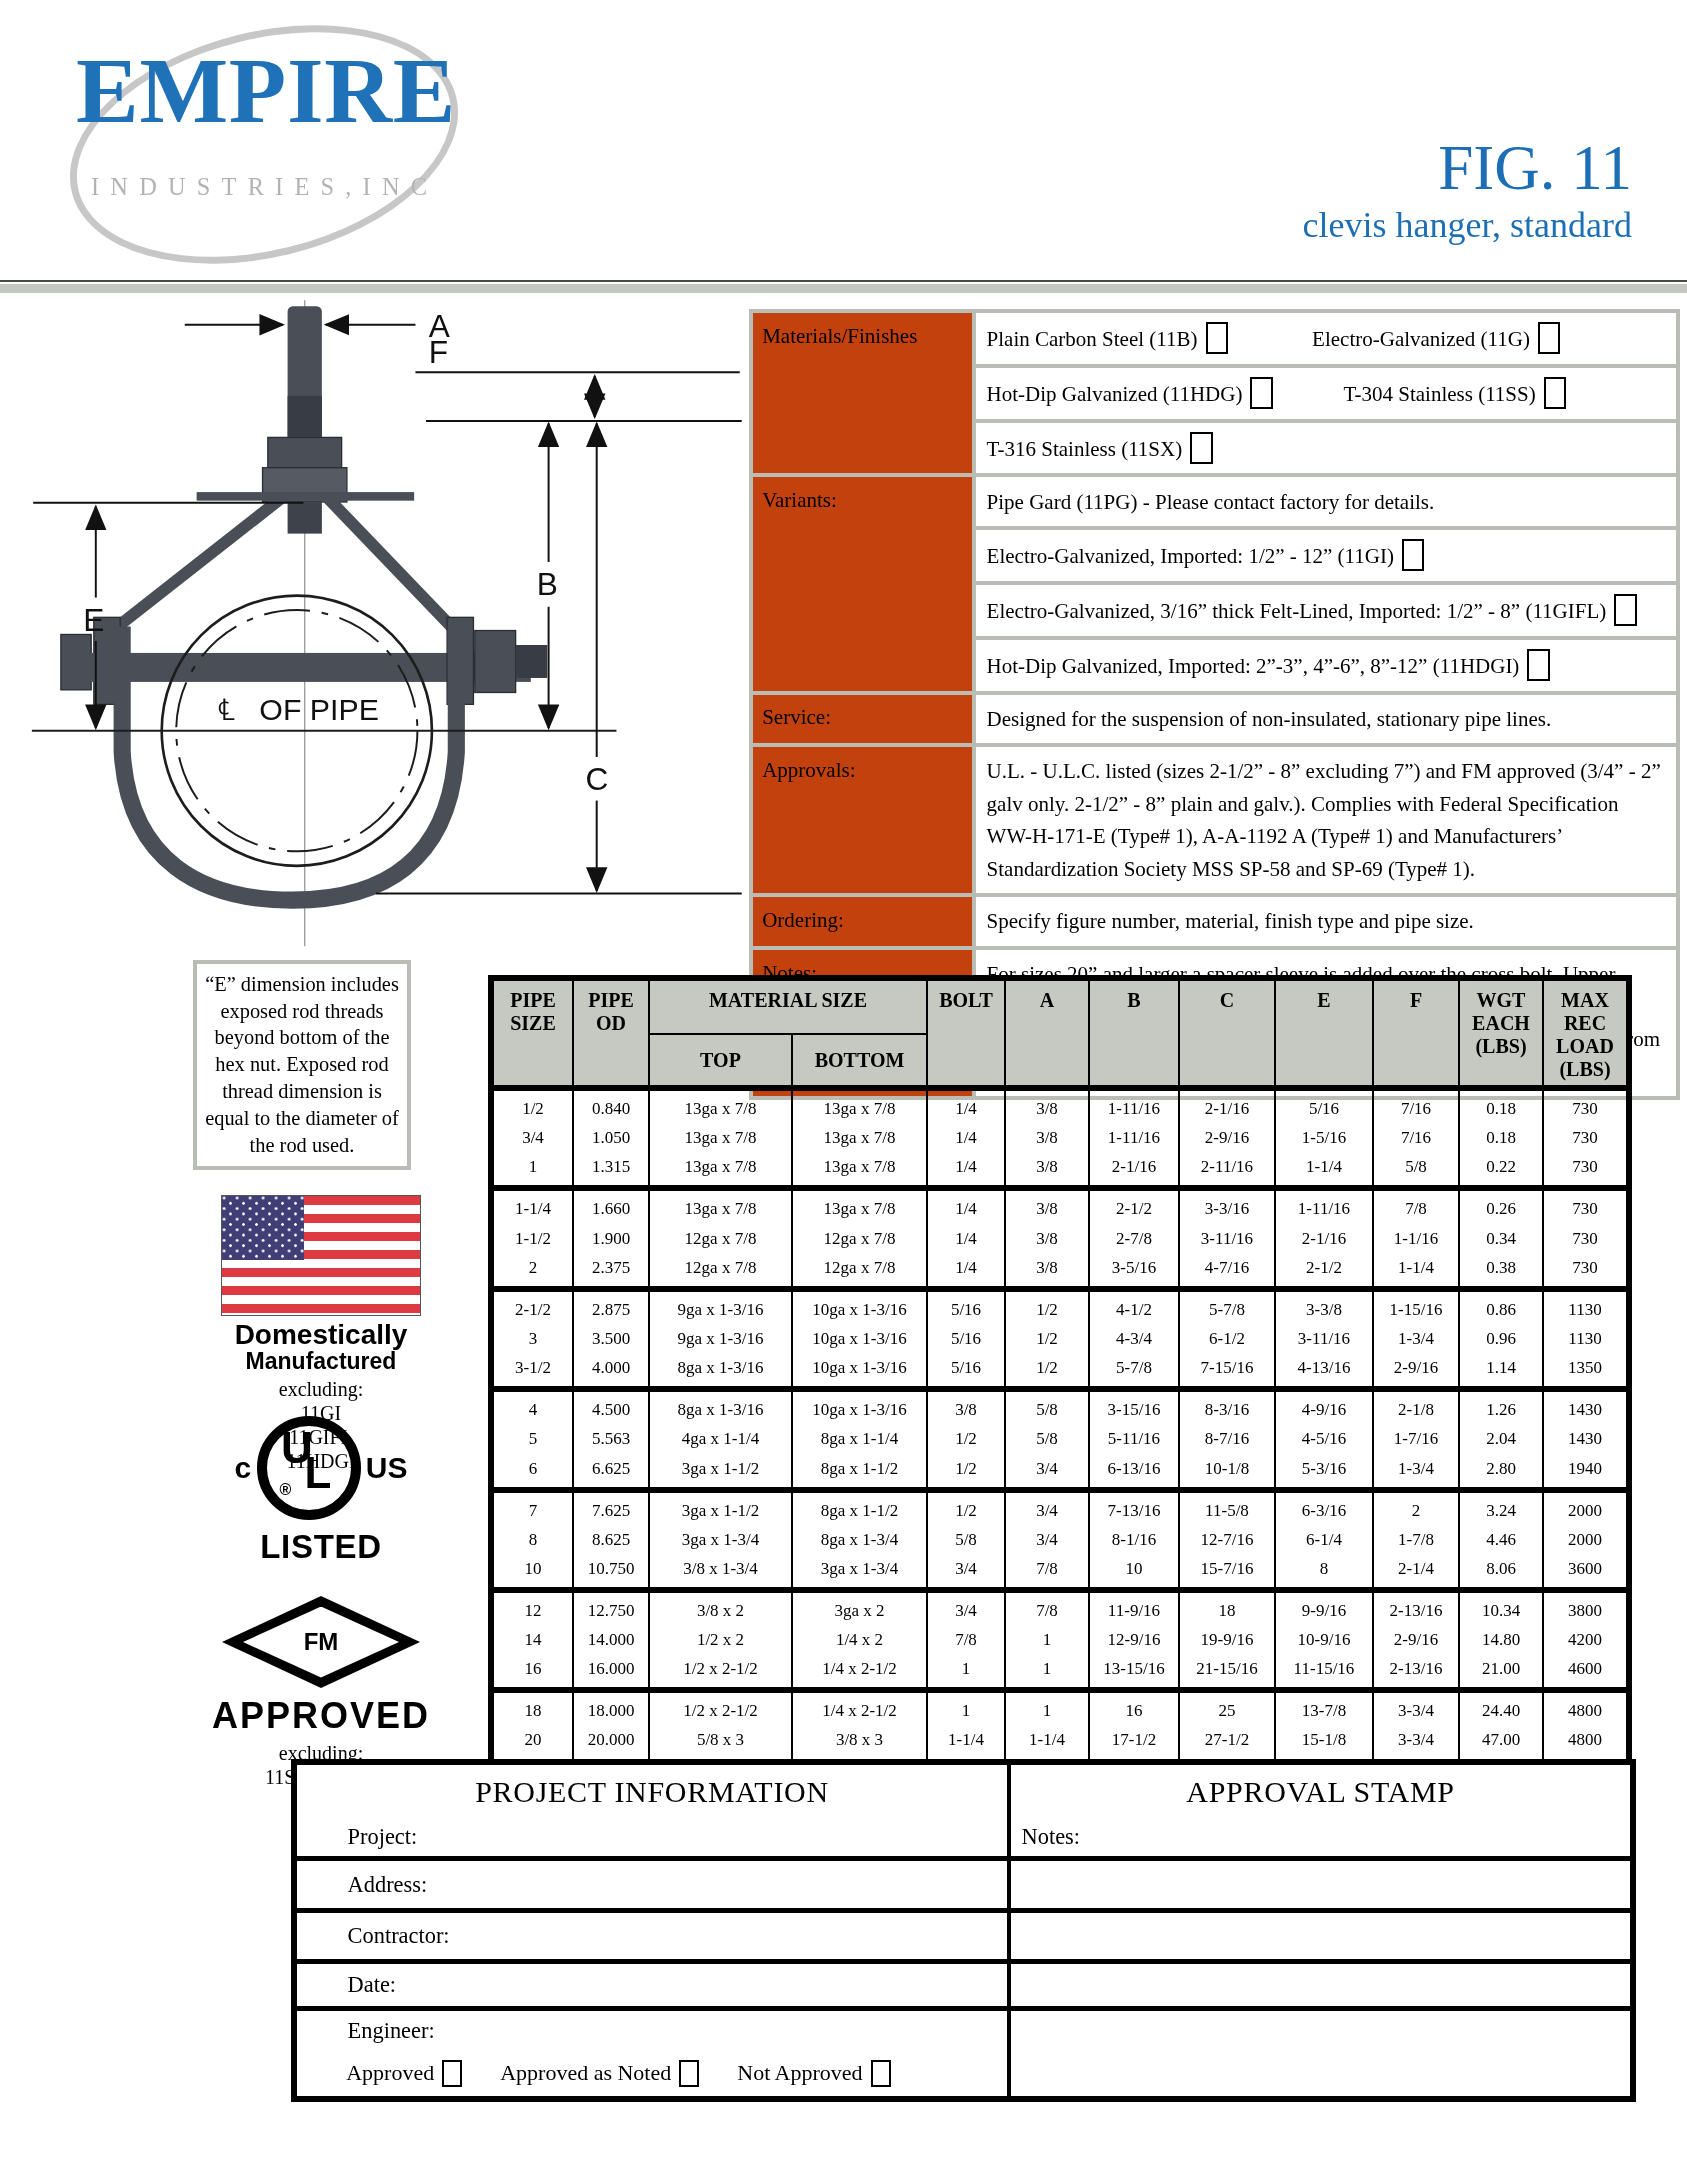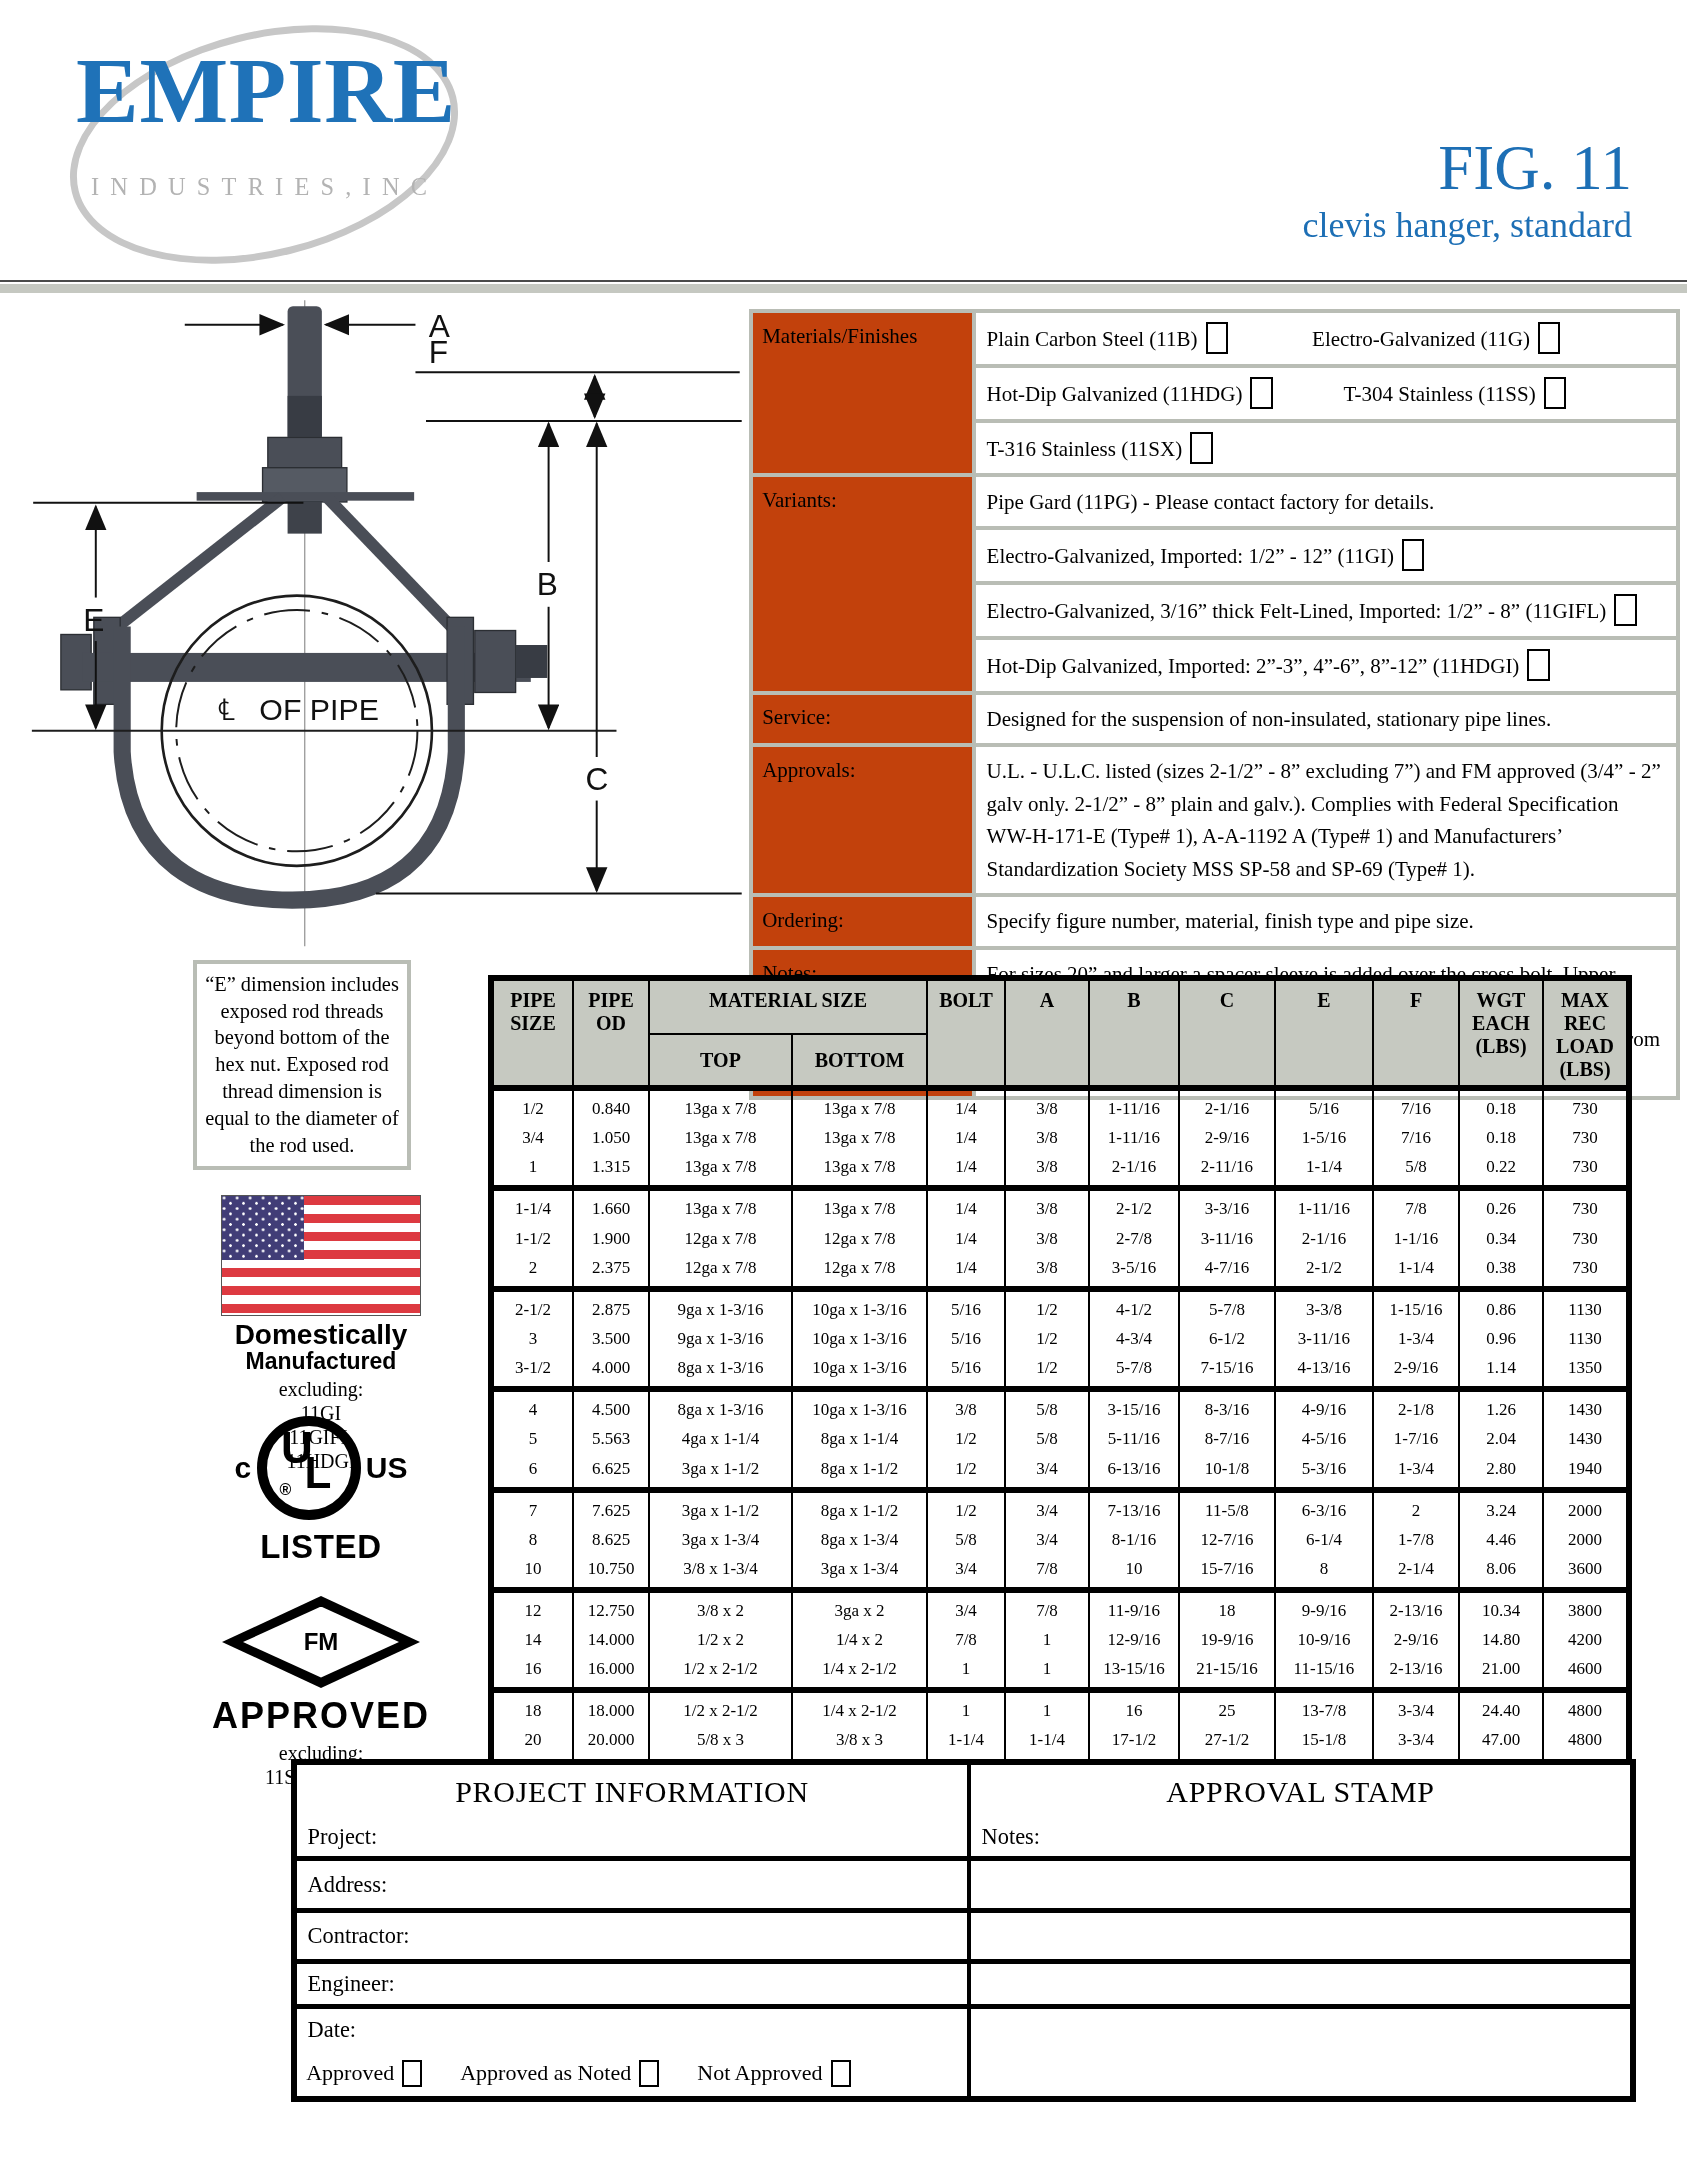--- a/index.html
+++ b/index.html
@@ -76,21 +76,21 @@
   .fm-fm{font-family:"Liberation Sans",sans-serif;font-weight:bold;font-size:24px;}
   .fm-approved{font-family:"Liberation Sans",sans-serif;font-weight:bold;font-size:36px;
         letter-spacing:2px;margin-top:6.6px;}
   .fm-ex{font-size:20px;line-height:1.2;margin-top:4px;}
   .fm-items{font-size:20px;line-height:1.2;}
   
   .pform{position:absolute;left:291px;top:1759px;width:1345px;border:6.6px solid #000;
         box-sizing:border-box;background:#fff;}
   .pf-row{display:grid;grid-template-columns:670px 1fr;}
   .pf-row + .pf-row{border-top:5.3px solid #000;font-family:Liberation Serif, serif;}
-  .pf-cell{display:flex;align-items:center;padding-left:10.6px;font-size:22.4px;}
+  .pf-cell{display:flex;align-items:center;padding-left:10.6px;font-size:22.4px;margin-left:40px;}
   .pf-right{border-left:4.6px solid #000;}
   .pf-head{height:53px;}
   .pf-head .pf-cell{justify-content:center;padding-left:0;font-size:30px;letter-spacing:0.7px;}
   .pf-h0{height:38px;} .pf-h1{height:47px;} .pf-h2{height:46px;}
   .pf-h3{height:40px;} .pf-h4{height:42px;} .pf-appr{height:45px;}
   .appr-left{display:flex;align-items:center;gap:38px;padding-left:9.2px;font-size:22px;}
   .appr-opt{white-space:nowrap;font-size:22px;}
   svg text{font-family:"Liberation Sans",sans-serif;fill:#111;}
 </style>
 </head>
@@ -627,26 +627,26 @@
           <div class="pf-cell pf-right">Notes:</div>
         </div>
         <div class="pf-row pf-h1">
           <div class="pf-cell">Address:</div>
           <div class="pf-cell pf-right"></div>
         </div>
         <div class="pf-row pf-h2">
           <div class="pf-cell">Contractor:</div>
           <div class="pf-cell pf-right"></div>
         </div>
+        <div class="pf-row pf-h4">
+          <div class="pf-cell">Date:</div>
+          <div class="pf-cell pf-right"></div>
+        </div>
         <div class="pf-row pf-h3">
           <div class="pf-cell">Engineer:</div>
-          <div class="pf-cell pf-right"></div>
-        </div>
-        <div class="pf-row pf-h4">
-          <div class="pf-cell">Date:</div>
           <div class="pf-cell pf-right"></div>
         </div>
       </div>
     <div class="pf-row pf-appr">
       <div class="pf-cell appr-left" id="approval-options">
           <span class="appr-opt">Approved<span class="cbx cbx-sm"></span></span>
           <span class="appr-opt">Approved as Noted<span class="cbx cbx-sm"></span></span>
           <span class="appr-opt">Not Approved<span class="cbx cbx-sm"></span></span>
         </div>
       <div class="pf-cell pf-right"></div>

